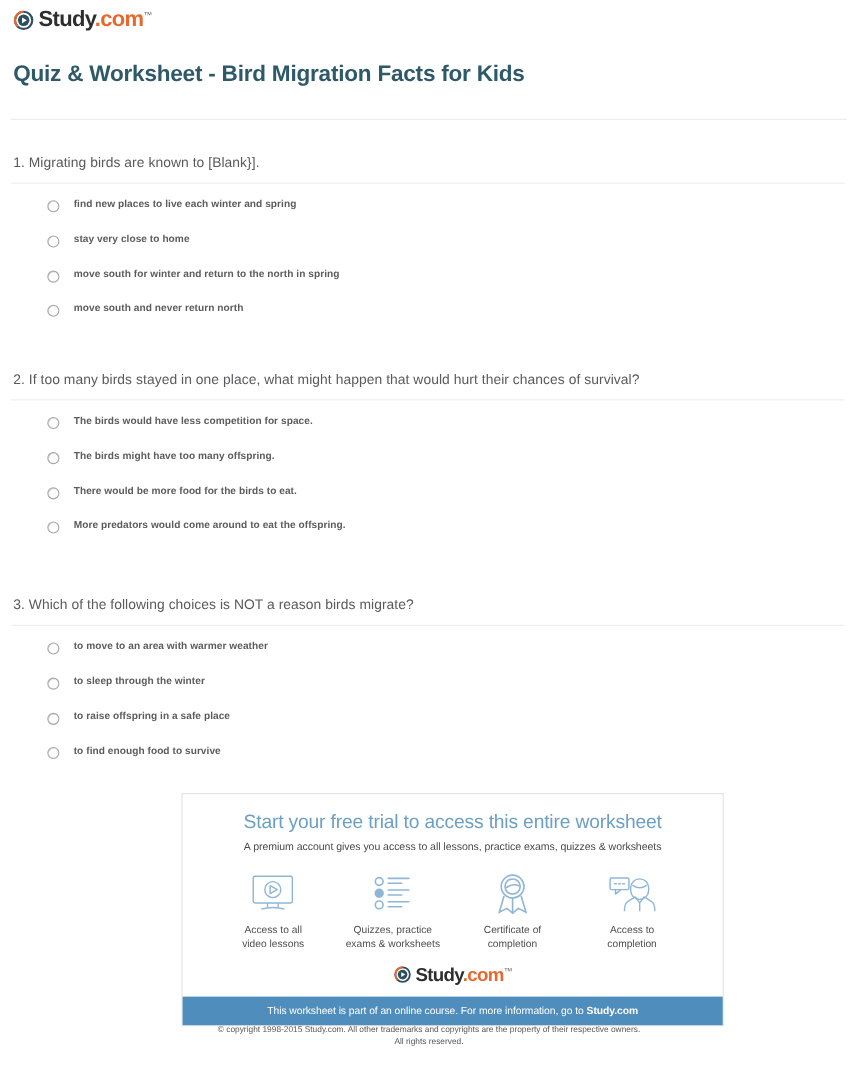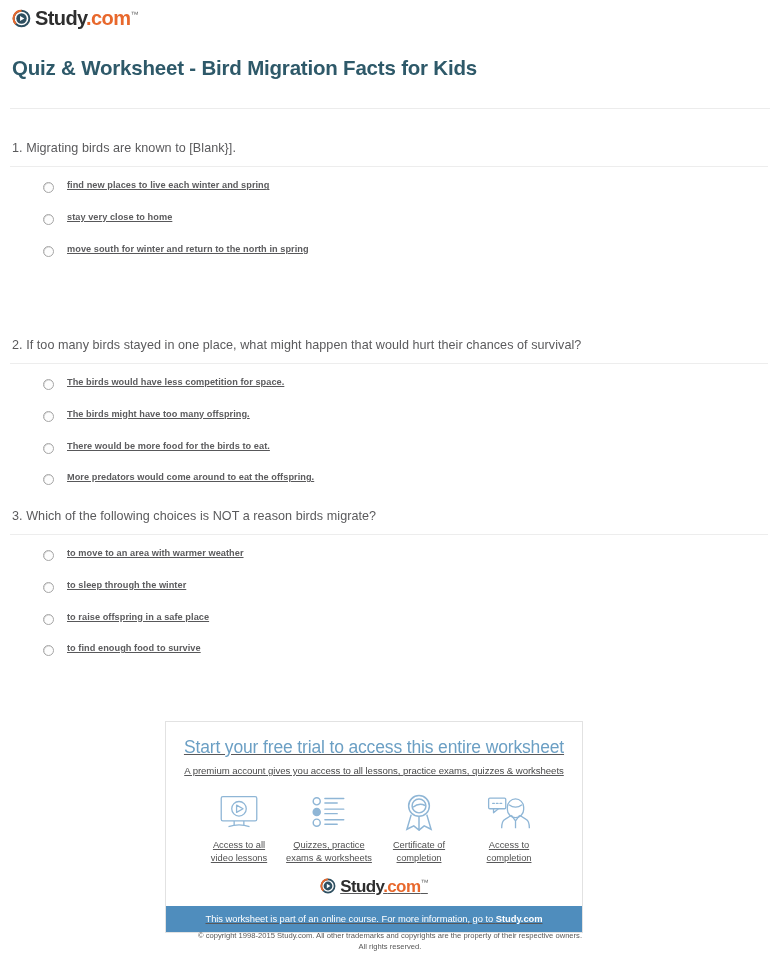--- a/index.html
+++ b/index.html
@@ -71,21 +71,21 @@
     line-height: 1.3;
     letter-spacing: 0.05px;
   }
   .q-rule {
     margin-top: 10px;
     height: 1px;
     background: #ededed;
     margin-left: -2px;
     margin-right: 0px;
   }
-  .options { margin-top: 14px; text-decoration: underline; }
+  .options { margin-top: 14px; }
   .option-row {
     display: flex;
     align-items: flex-start;
     height: 31.6px;
     padding-left: 31px;
   }
   .radio {
     width: 9px;
     height: 9px;
     flex: 0 0 9px;
@@ -102,25 +102,24 @@
     color: #5c5c5e;
     letter-spacing: 0.05px;
     line-height: 1;
   }
 
   
   .promo {
     position: absolute;
     left: 165px;
     top: 721px;
-    width: 418px;
+    width: 493px;
     border: 1px solid #e2e2e2;
     background: #ffffff;
     box-sizing: border-box;
-    text-decoration: underline;
   }
   .promo-inner { padding: 16px 10px 0 10px; text-align: center; }
   .promo-headline {
     color: #6b9fc4;
     font-size: 17.5px;
     font-weight: normal;
     letter-spacing: -0.15px;
     line-height: 1.1;
   }
   .promo-sub {
@@ -214,20 +213,24 @@
         <span class="option-label">find new places to live each winter and spring</span>
       </div>
       <div class="option-row">
         <span class="radio"></span>
         <span class="option-label">stay very close to home</span>
       </div>
       <div class="option-row">
         <span class="radio"></span>
         <span class="option-label">move south for winter and return to the north in spring</span>
       </div>
+      <div class="option-row">
+        <span class="radio"></span>
+        <span class="option-label">move south and never return north</span>
+      </div>
     </div>
   </div>
 
   <div class="question-block" style="top:337px;">
     <div class="question-text">2. If too many birds stayed in one place, what might happen that would hurt their chances of survival?</div>
     <div class="q-rule"></div>
     <div class="options">
       <div class="option-row">
         <span class="radio"></span>
         <span class="option-label">The birds would have less competition for space.</span>
@@ -240,21 +243,21 @@
         <span class="radio"></span>
         <span class="option-label">There would be more food for the birds to eat.</span>
       </div>
       <div class="option-row">
         <span class="radio"></span>
         <span class="option-label">More predators would come around to eat the offspring.</span>
       </div>
     </div>
   </div>
 
-  <div class="question-block" style="top:508px;">
+  <div class="question-block" style="top:542px;">
     <div class="question-text">3. Which of the following choices is NOT a reason birds migrate?</div>
     <div class="q-rule"></div>
     <div class="options">
       <div class="option-row">
         <span class="radio"></span>
         <span class="option-label">to move to an area with warmer weather</span>
       </div>
       <div class="option-row">
         <span class="radio"></span>
         <span class="option-label">to sleep through the winter</span>

